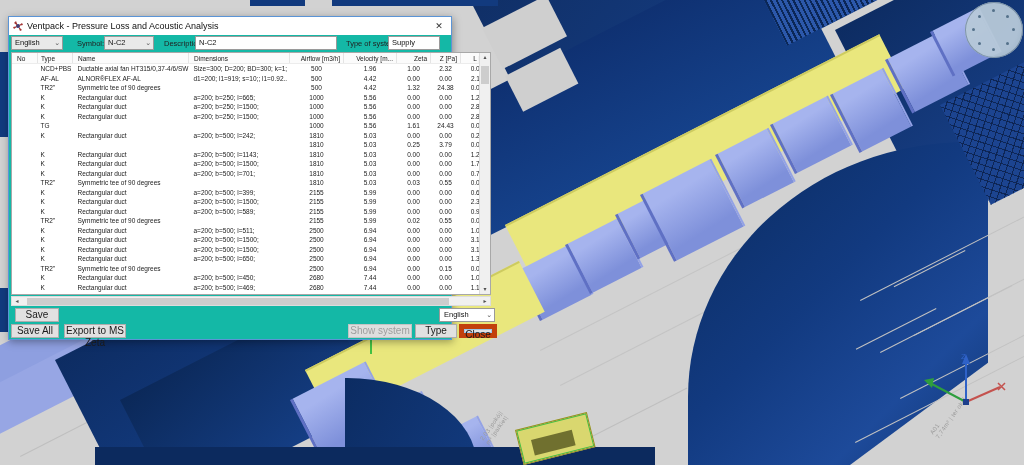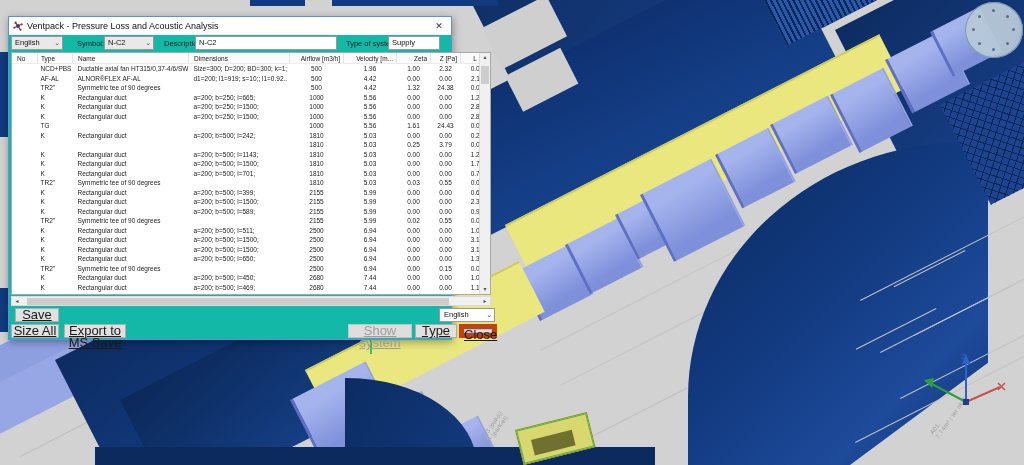--- a/index.html
+++ b/index.html
@@ -38,21 +38,21 @@
   thead .c4,thead .c5,thead .c6,thead .c7,thead .c8,thead .c9{text-align:right;padding-right:3px;}
   tbody .c4,tbody .c5,tbody .c6,tbody .c7,tbody .c8,tbody .c9{text-align:center;}
   
   .vscroll{position:absolute;right:0;top:0;width:10px;height:241px;background:#f0f0f0;border-left:1px solid #dcdcdc;}
   .hscroll{position:absolute;left:2px;top:279px;width:480px;height:10px;background:#f0f0f0;border:1px solid #dcdcdc;box-sizing:border-box;}
   .sb-btn{position:absolute;font-size:6px;color:#505050;width:10px;height:9px;text-align:center;line-height:9px;}
   .vthumb{position:absolute;left:1px;width:8px;background:#cdcdcd;}
   .hthumb{position:absolute;top:1px;height:7px;background:#cdcdcd;}
   
   .btn{position:absolute;height:14px;background:#e1e1e1;border:1px solid #adadad;box-sizing:border-box;
-       font-size:13px;color:#1a1a1a;text-align:center;line-height:12px;cursor:pointer;text-decoration:underline;}
+       font-size:10px;color:#1a1a1a;text-align:center;line-height:12px;cursor:pointer;}
   .btn.disabled{color:#9e9e9e;border-color:#c4c4c4;background:#dedede;}
   .btn.default{border:5px solid #c2410c;box-shadow:inset 0 0 0 1px #9cc6ea;}
   .lang{padding-right:23px;text-align:left;padding-left:4px;background:#fff;}
 </style>
 </head>
 <body>
 
 <div class="stage">
 
   <div class="viewport">
@@ -465,19 +465,19 @@
       <div class="sb-btn" style="left:0;top:0">◂</div>
       <div class="hthumb" style="left:15px;width:422px"></div>
       <div class="sb-btn" style="right:0;top:0">▸</div>
     </div>
 
     <div class="btn" style="left:6px;top:291px;width:44px">Save</div>
     <div class="combo lang" style="left:430px;top:291px;width:56px;height:14px">
       <span>English</span>
       <span class="chev">⌄</span>
     </div>
-    <div class="btn" style="left:2px;top:307px;width:48px">Size All</div>
-    <div class="btn" style="left:55px;top:307px;width:62px">Export to MS Save</div>
+    <div class="btn" style="left:2px;top:307px;width:48px">Save All</div>
+    <div class="btn" style="left:55px;top:307px;width:62px">Export to MS Zeta</div>
     <div class="btn disabled" style="left:339px;top:307px;width:64px">Show system</div>
     <div class="btn" style="left:406px;top:307px;width:42px">Type</div>
     <div class="btn default" style="left:450px;top:307px;width:38px">Close</div>
   </div>
 </div>
 
 </body></html>

